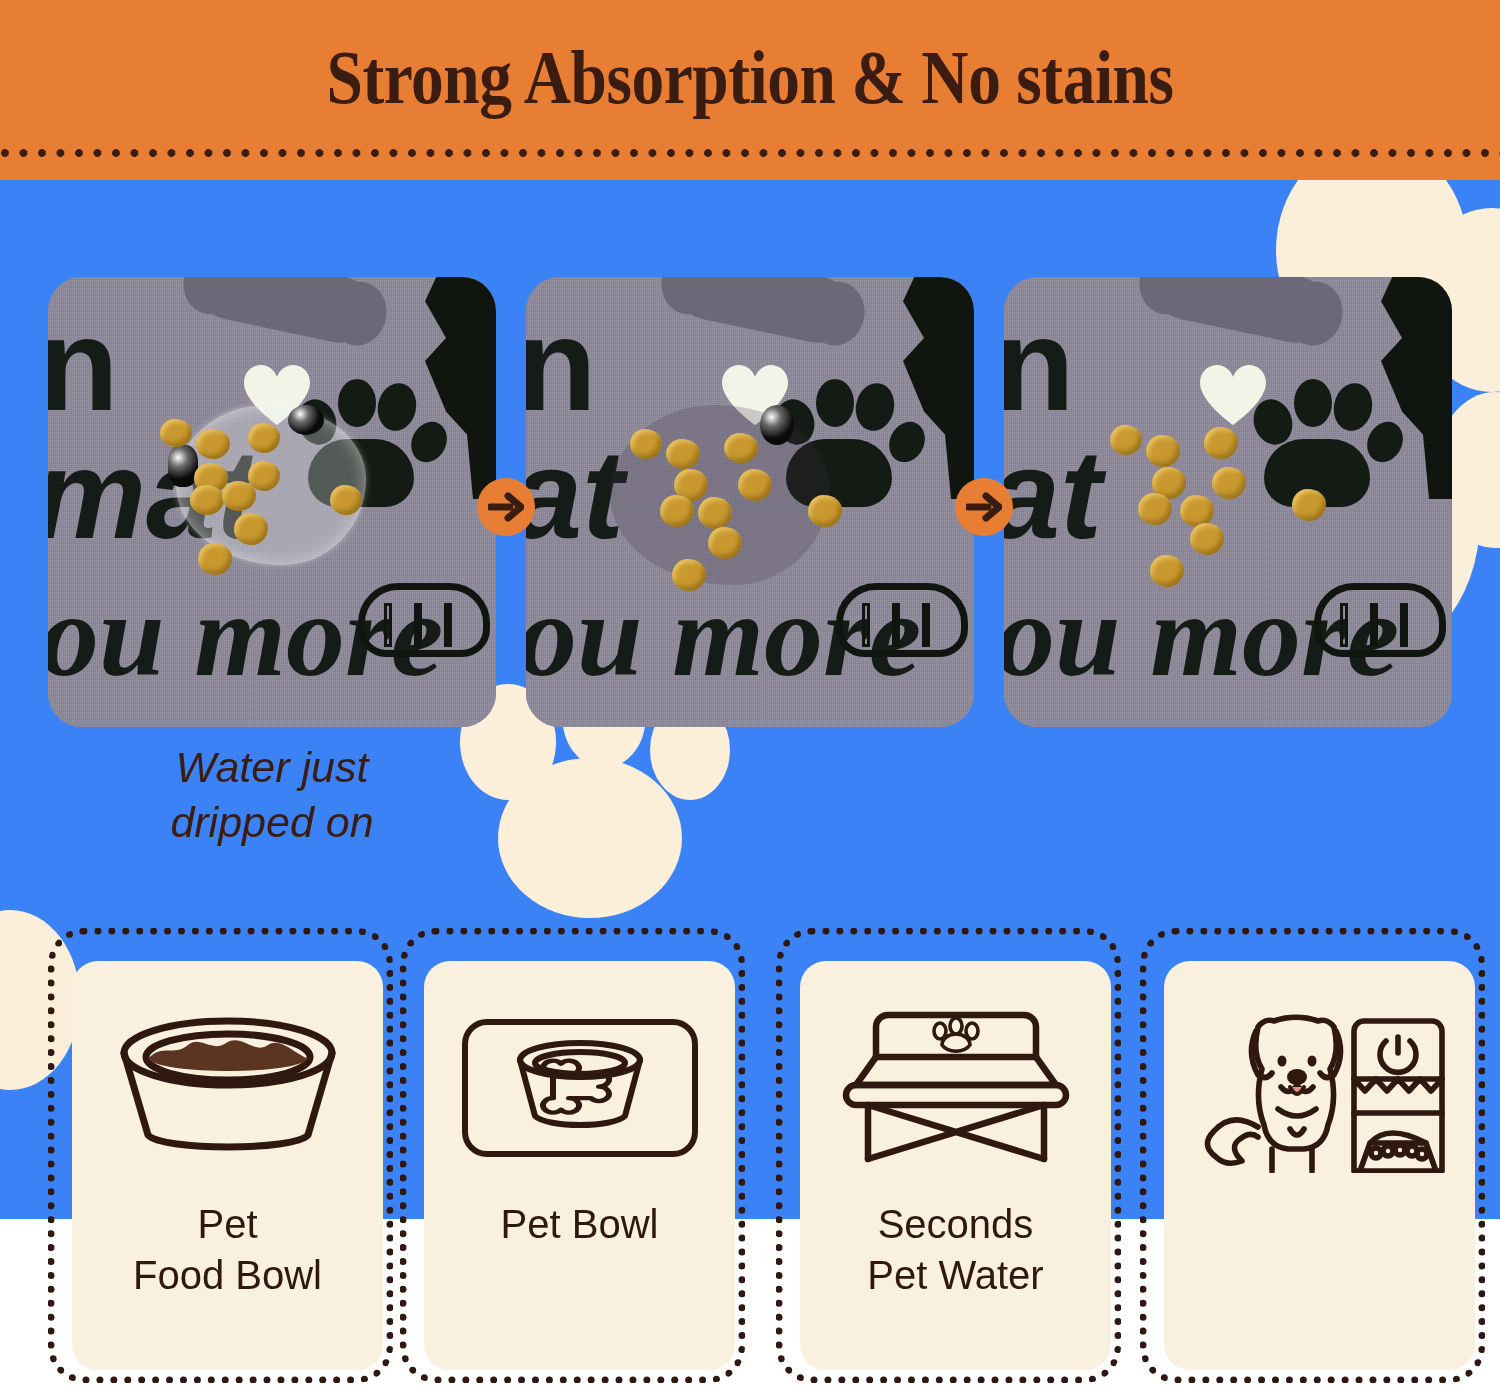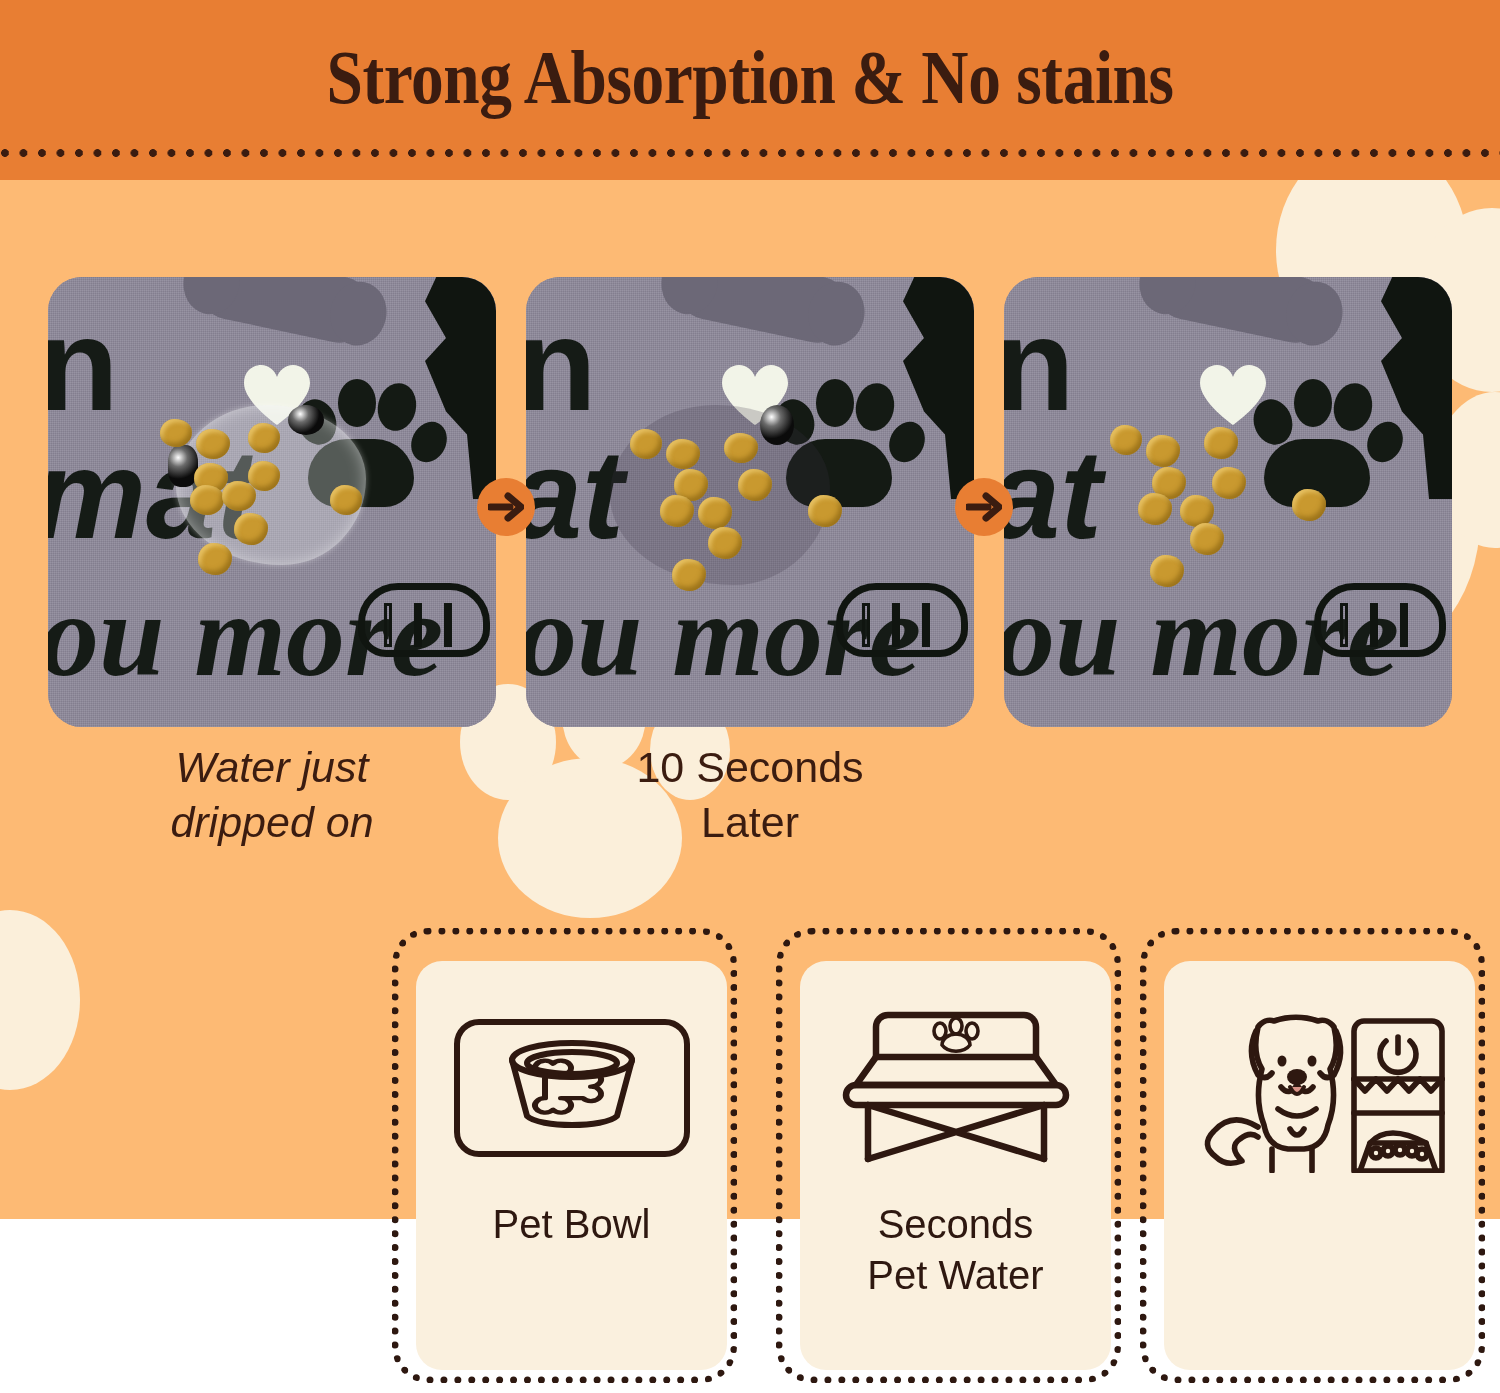--- a/index.html
+++ b/index.html
@@ -2,21 +2,21 @@
 <html><head>
 <meta charset="utf-8">
 <style>
   * { box-sizing: border-box; margin: 0; padding: 0; }
   html, body {
     width: 1500px; height: 1393px;
     background: #FFFFFF;
     font-family: "Liberation Sans", sans-serif;
     overflow: hidden;
   }
-  #page { position: relative; width: 1500px; height: 1219px; background: #fdba74; }
+  #page { position: relative; width: 1500px; height: 1219px; background: #3b82f6; }
 
   
   .bg-layer { position: absolute; inset: 0; overflow: hidden; z-index: 0; pointer-events: none; }
 
   
   .header {
     position: absolute; left: 0; top: 0; width: 1500px; height: 180px;
     background: #E87E33; z-index: 3;
   }
   .header-title {
@@ -145,21 +145,21 @@
   .caption.c3 { left: 1004px; }
 
   
   .cards { position: absolute; left: 0; top: 928px; width: 1500px; height: 460px; z-index: 2; }
   .card {
     position: absolute; top: 0; width: 345px; height: 455px;
     border: 7px dotted #2E1810; border-radius: 36px;
     display: flex; flex-direction: column; align-items: center;
   }
   .card.k1 { left: 48px; }
-  .card.k2 { left: 392px; }
+  .card.k2 { left: 400px; }
   .card.k3 { left: 776px; }
   .card.k4 { left: 1140px; }
   .card-inner {
     position: absolute; left: 17px; top: 26px; width: 311px; height: 409px;
     background: #FAF0DE; border-radius: 26px;
     display: flex; flex-direction: column; align-items: center;
   }
   .card-icon {
     width: 260px; height: 210px; margin-top: 22px;
     display: flex; align-items: center; justify-content: center;
@@ -307,28 +307,42 @@
     <svg width="36" height="30" viewBox="0 0 36 30">
       <path d="M2 15 H22 M20 4 L33 15 L20 26" stroke="#3B1C10" stroke-width="7" stroke-linecap="round" stroke-linejoin="round" fill="none"></path>
     </svg>
   </div>
 
   <div class="captions">
     <div class="caption c1">
       <div>Water just</div>
       <div>dripped on</div>
     </div>
-    <div class="caption c2">
-      <div>10 Seconds</div>
-      <div>Later</div>
-    </div>
   </div>
 
   <div class="cards">
 
+    <div class="card k1">
+      <div class="card-inner">
+        <div class="card-icon">
+          <svg width="248" height="150" viewBox="0 0 248 150">
+            <g fill="none" stroke="#2E1810" stroke-width="7" stroke-linejoin="round" stroke-linecap="round">
+              <ellipse cx="124" cy="40" rx="104" ry="32"></ellipse>
+              <ellipse cx="124" cy="44" rx="82" ry="23"></ellipse>
+              <path d="M20 40 L44 122 C58 138 190 138 204 122 L228 40"></path>
+            </g>
+            <path d="M44 46 C58 30 70 44 84 32 C96 22 108 40 122 30 C138 20 150 42 164 32 C176 24 190 40 204 46 C190 62 58 62 44 46 Z" fill="#5C3422"></path>
+          </svg>
+        </div>
+        <div class="card-label">
+          <div>Pet</div>
+          <div>Food Bowl</div>
+        </div>
+      </div>
+    </div>
 
     <div class="card k2">
       <div class="card-inner">
         <div class="card-icon">
           <svg width="238" height="140" viewBox="0 0 238 140">
             <g fill="none" stroke="#2E1810" stroke-width="6" stroke-linejoin="round" stroke-linecap="round">
               <rect x="4" y="4" width="230" height="132" rx="22"></rect>
               <ellipse cx="119" cy="42" rx="60" ry="17"></ellipse>
               <ellipse cx="119" cy="45" rx="45" ry="11"></ellipse>
               <path d="M59 42 L74 98 C86 110 152 110 164 98 L179 42"></path>

